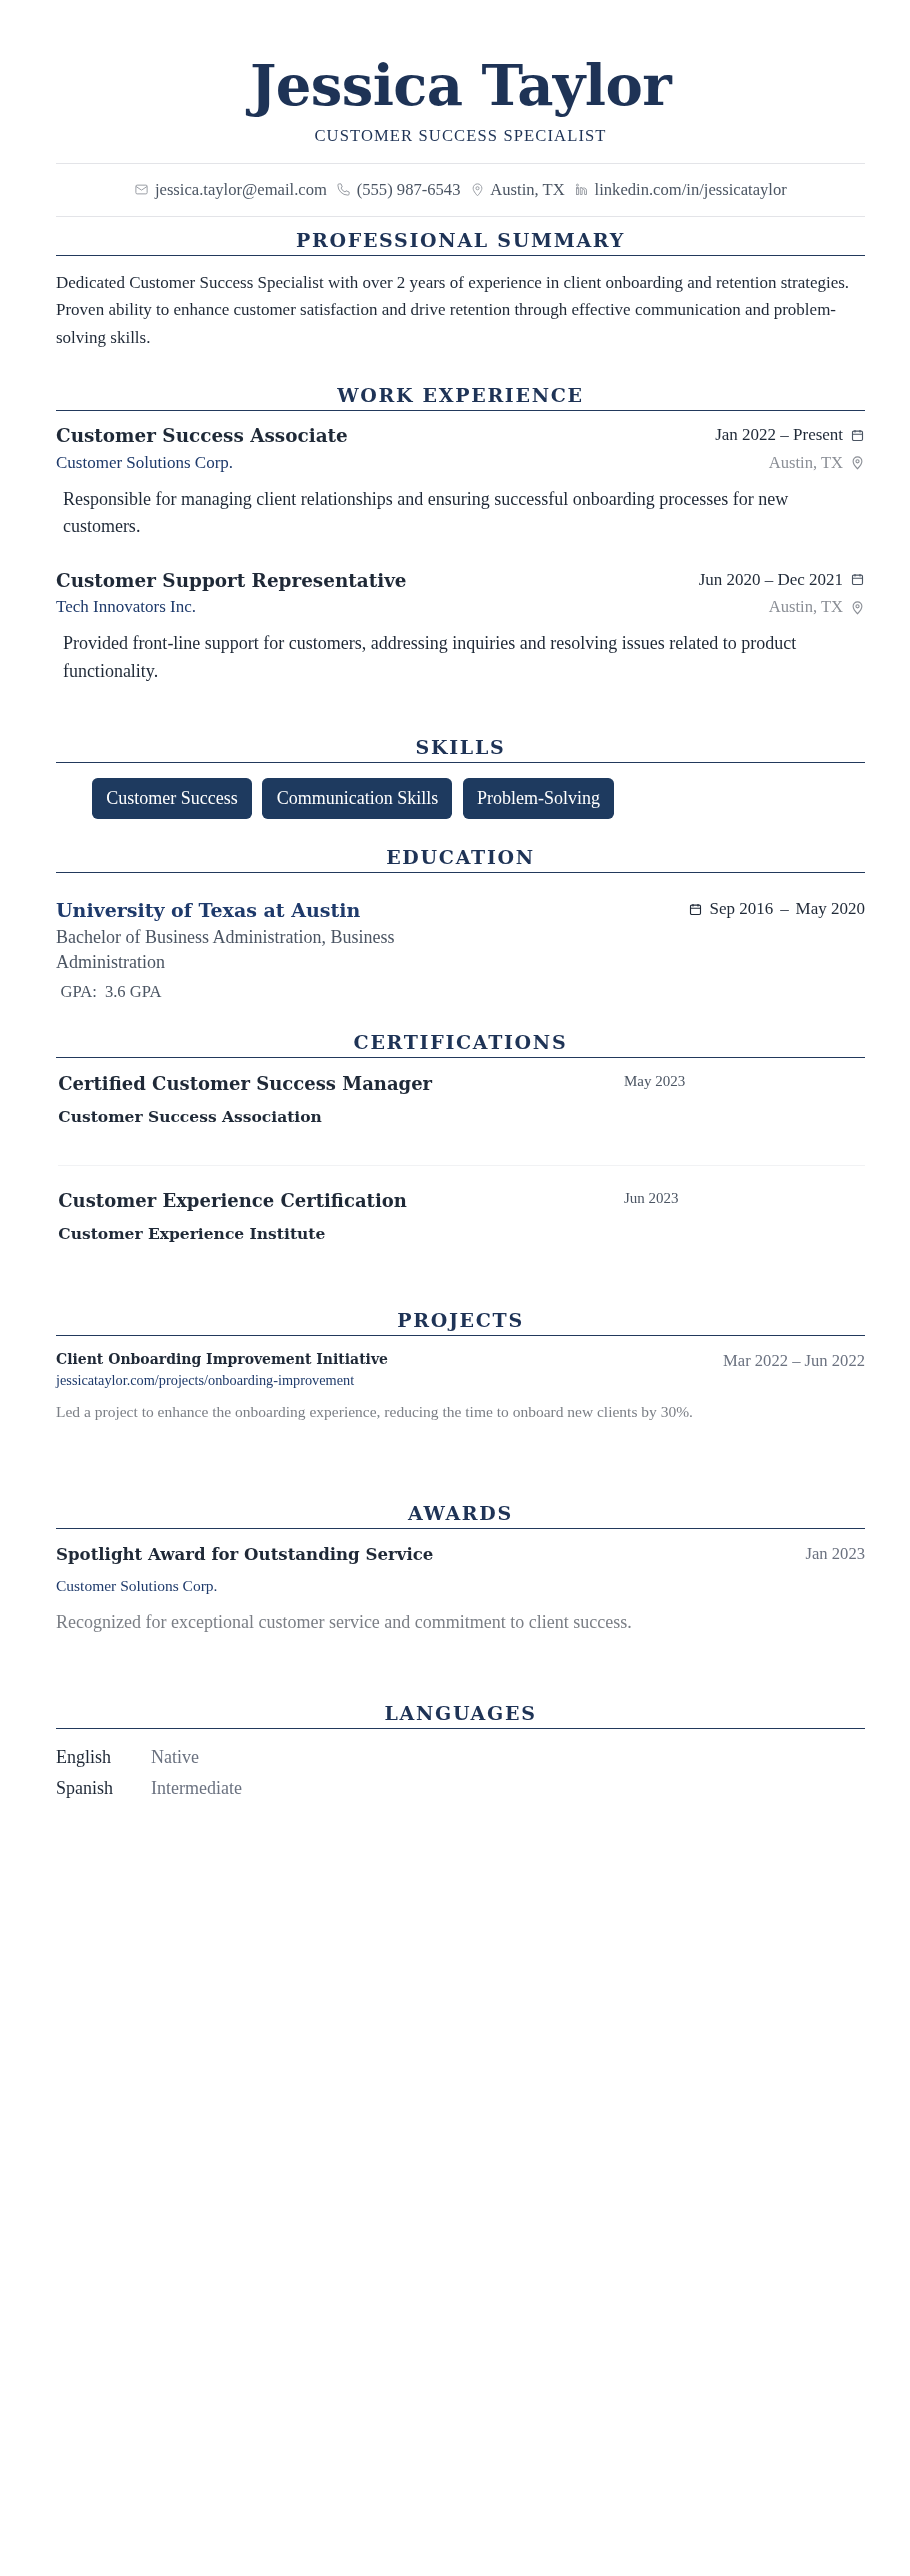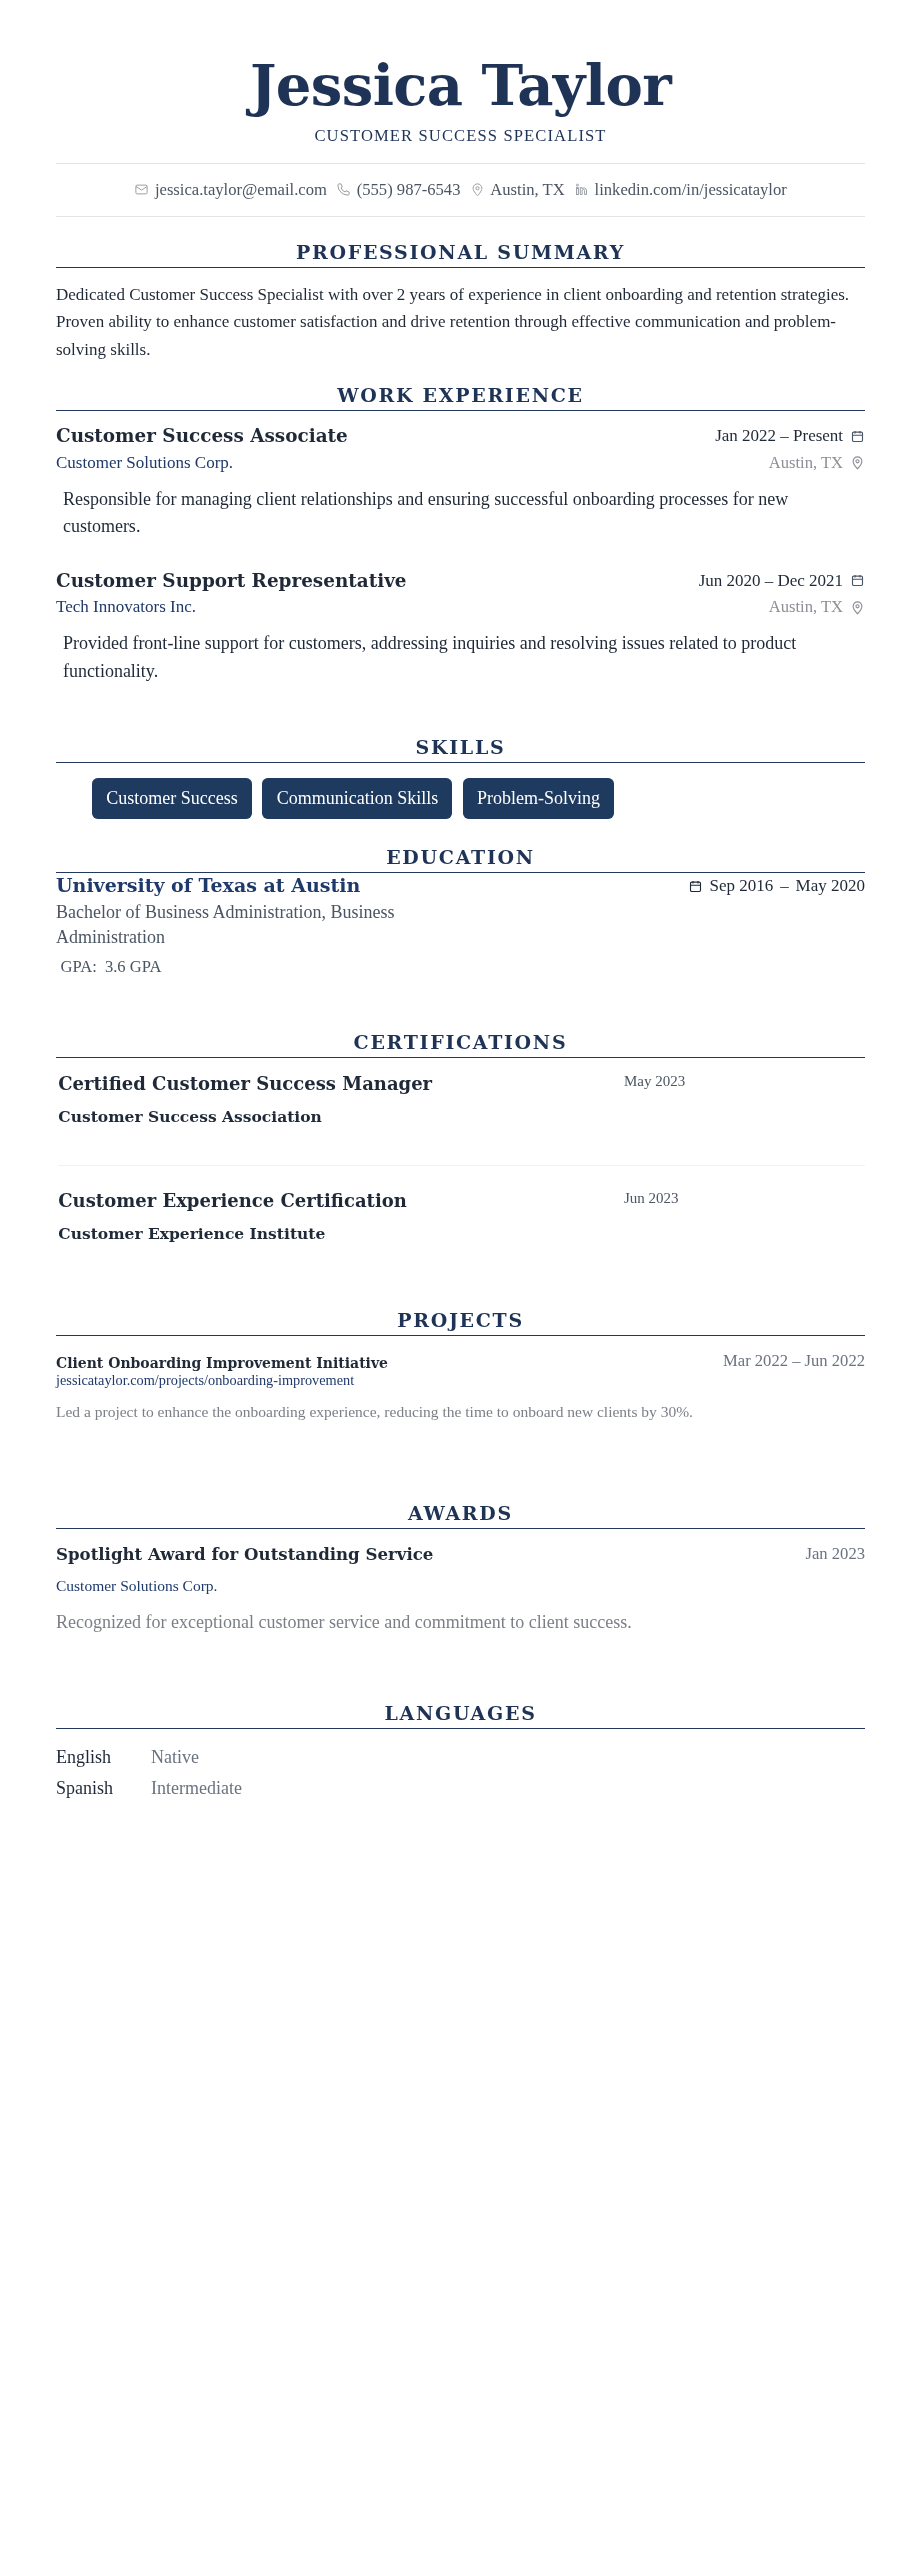--- a/index.html
+++ b/index.html
@@ -69,21 +69,21 @@
     .section { position: absolute; left: 0; width: 809px; }
 
     .summary-text {
       margin-top: 12.6px;
       font-family: "Liberation Serif", serif;
       font-size: 17px;
       line-height: 27.5px;
       color: #1f2937;
     }
 
-    .row { display: flex; justify-content: space-between; align-items: flex-end; }
+    .row { display: flex; justify-content: space-between; align-items: flex-start; }
     .job-title {
       font-family: "DejaVu Serif", serif;
       font-weight: bold;
       font-size: 18.4px;
       color: #1f2937;
     }
     .job-date {
       font-family: "Liberation Serif", serif;
       font-size: 17px;
       color: #1f2937;
@@ -270,21 +270,21 @@
               <rect x="4" y="9" width="3" height="11"></rect>
               <circle cx="5.5" cy="5" r="1.6"></circle>
               <path d="M10 20V9h3v2a4 4 0 0 1 7 2v7h-3v-6a2 2 0 0 0-4 0v6z"></path>
             </svg>
         </span>
         <span>linkedin.com/in/jessicataylor</span>
       </span>
     </div>
   </div>
 
-  <div class="section" style="top:240px;">
+  <div class="section" style="top:228px;">
     <div class="section-heading">PROFESSIONAL SUMMARY</div>
     <div class="summary-text">Dedicated Customer Success Specialist with over 2 years of experience in client onboarding and retention strategies. Proven ability to enhance customer satisfaction and drive retention through effective communication and problem-solving skills.</div>
   </div>
 
   <div class="section" style="top:383px;">
     <div class="section-heading">WORK EXPERIENCE</div>
 
     <div style="margin-top:13.8px;">
       <div class="row">
         <span class="job-title">Customer Success Associate</span>
@@ -346,21 +346,21 @@
     <div class="section-heading">SKILLS</div>
     <div class="skills">
       <span class="skill-pill">Customer Success</span>
       <span class="skill-pill">Communication Skills</span>
       <span class="skill-pill">Problem-Solving</span>
     </div>
   </div>
 
   <div class="section" style="top:845px;">
     <div class="section-heading">EDUCATION</div>
-    <div class="row" style="margin-top:1px;">
+    <div class="row" style="margin-top:26px;">
       <span class="edu-school">University of Texas at Austin</span>
       <span class="edu-date">
         <span class="ico">
           <svg viewBox="0 0 24 24" fill="none" stroke="#1f2937" stroke-width="1.8">
               <rect x="4" y="5" width="16" height="15" rx="2"></rect>
               <path d="M4 10h16M8 3v4M16 3v4"></path>
             </svg>
         </span>
         <span>Sep 2016</span>
         <span>–</span>

